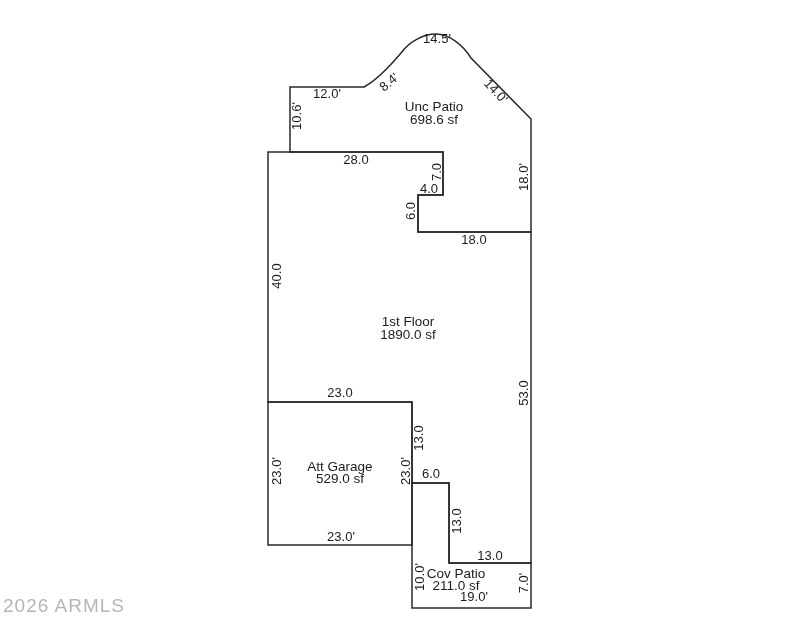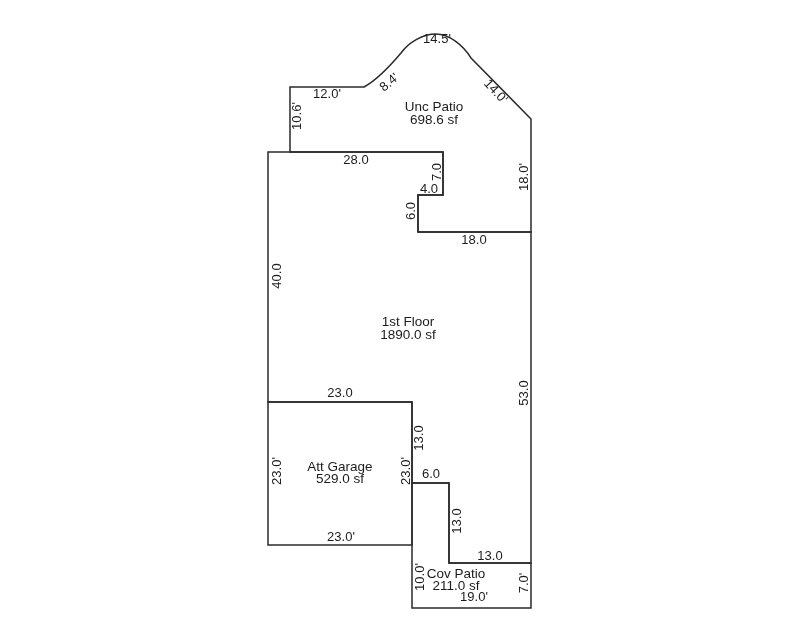--- a/index.html
+++ b/index.html
@@ -100,14 +100,15 @@
         <text x="434" y="119" class="room" text-anchor="middle" dominant-baseline="central">698.6 sf</text>
         <text x="408" y="321" class="room" text-anchor="middle" dominant-baseline="central">1st Floor</text>
         <text x="408" y="334" class="room" text-anchor="middle" dominant-baseline="central">1890.0 sf</text>
         <text x="340" y="466" class="room" text-anchor="middle" dominant-baseline="central">Att Garage</text>
         <text x="340" y="478" class="room" text-anchor="middle" dominant-baseline="central">529.0 sf</text>
         <text x="456" y="573" class="room" text-anchor="middle" dominant-baseline="central">Cov Patio</text>
         <text x="456" y="585" class="room" text-anchor="middle" dominant-baseline="central">211.0 sf</text>
       </g>
   </svg>
 
+  <div class="watermark">2026 ARMLS</div>
 
 </div>
 
 </body></html>

